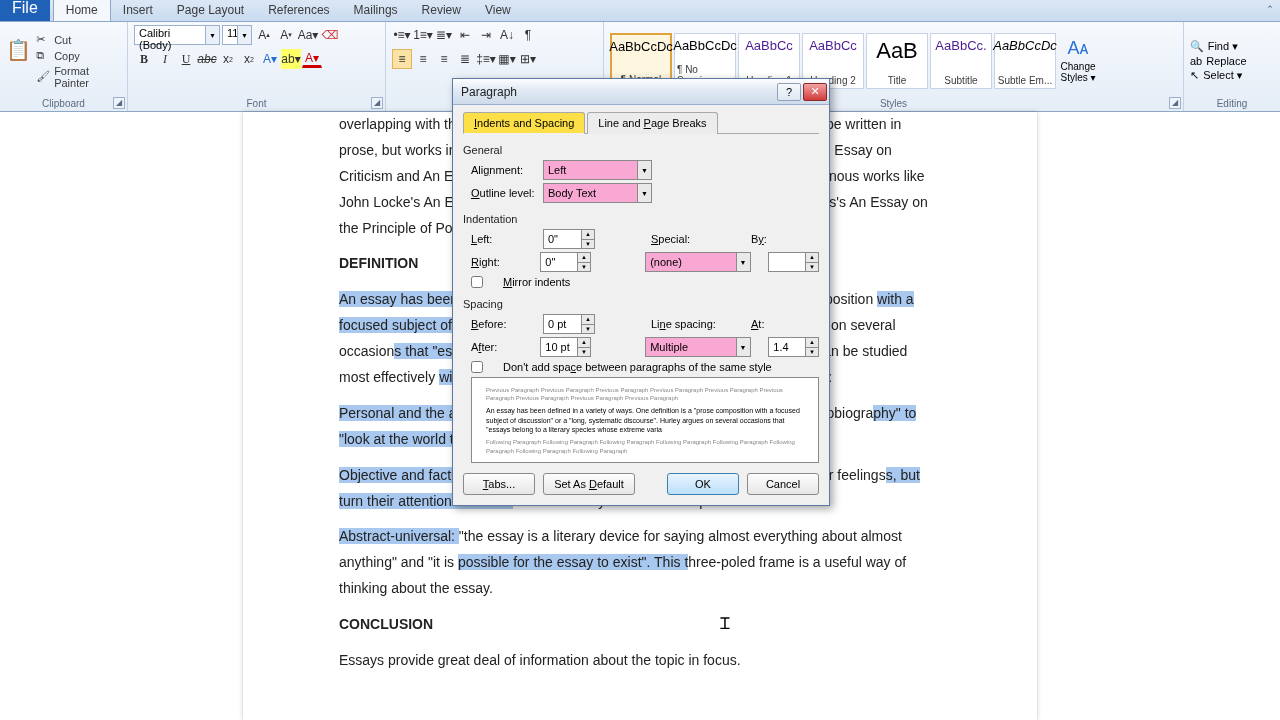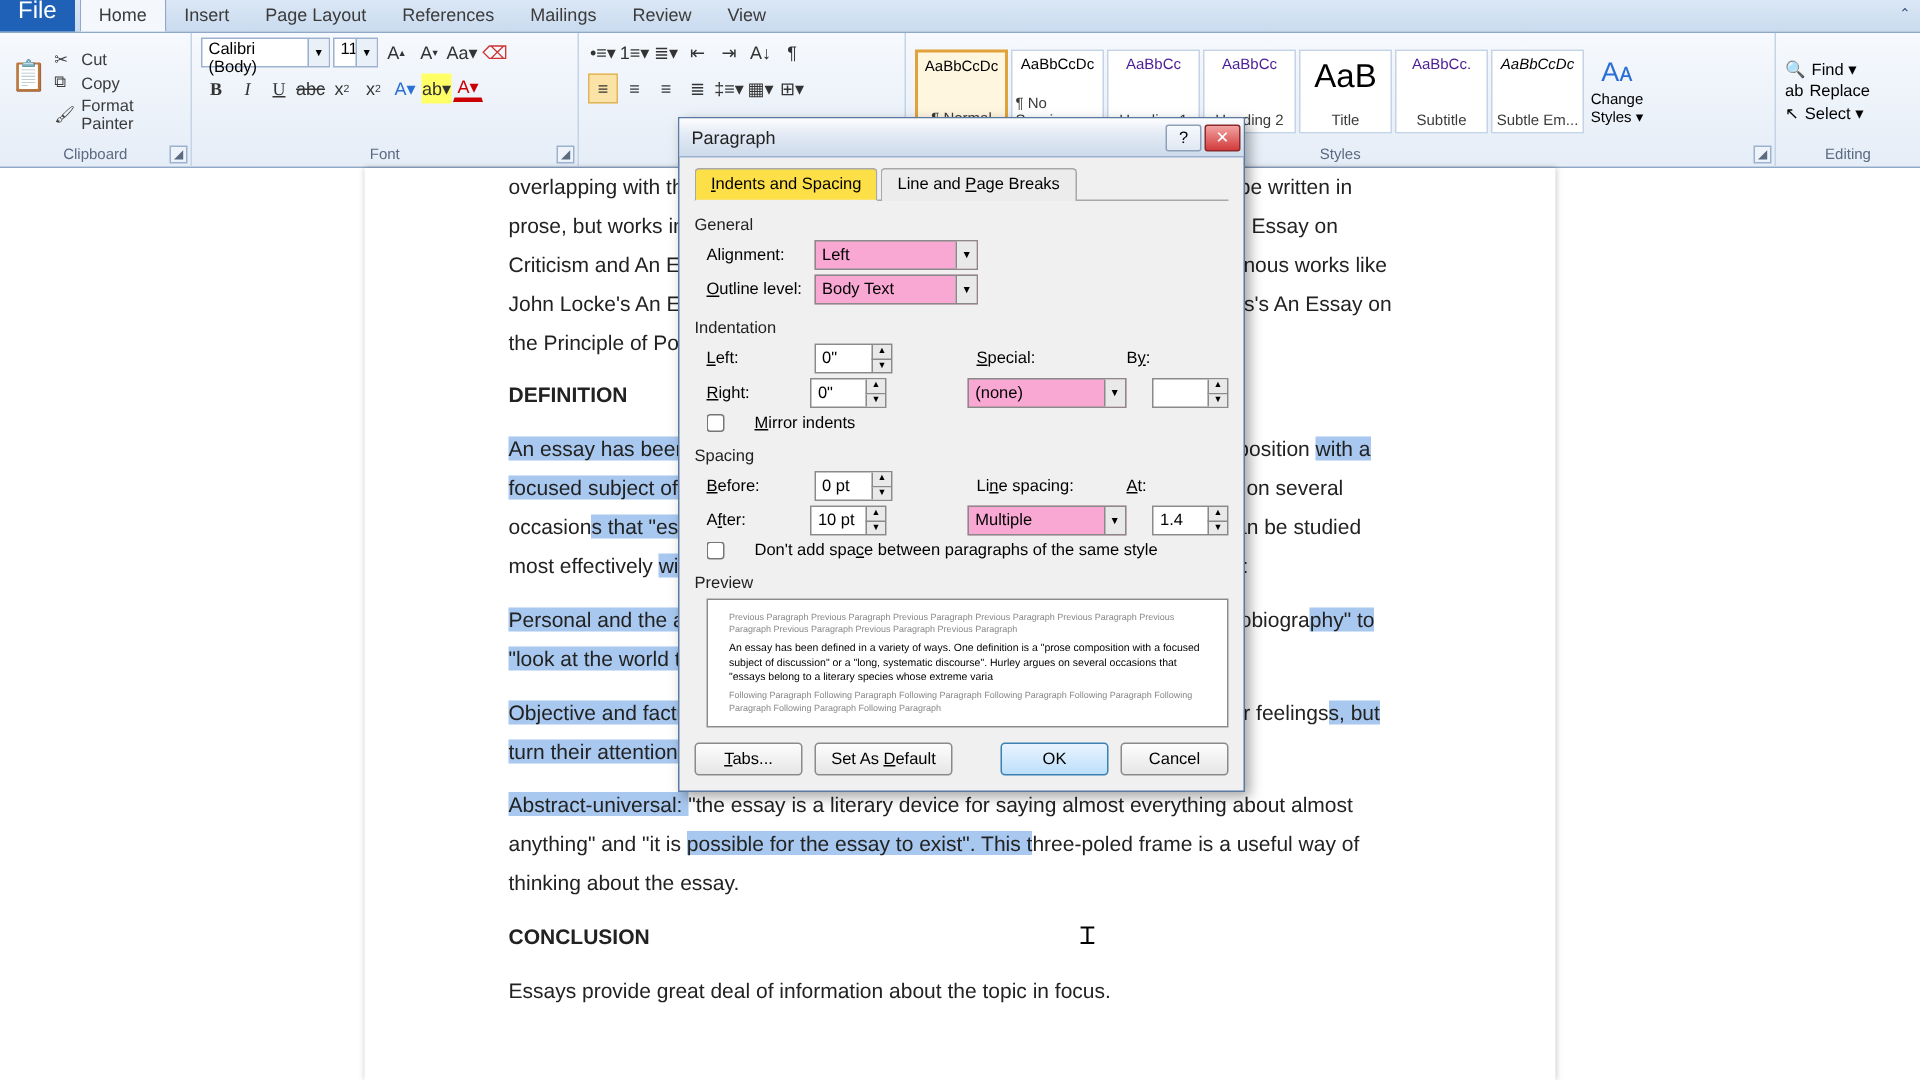--- a/index.html
+++ b/index.html
@@ -25,30 +25,30 @@
 .font-top { display: flex; gap: 2px; align-items: center; margin-bottom: 4px; }
 .fontbox { border: 1px solid #9bb1cf; background: #fff; font-size: 11px; height: 20px; padding: 1px 16px 1px 4px; position: relative; }
 .fontbox.name { width: 86px; }
 .fontbox.size { width: 30px; }
 .dd-arrow { position: absolute; right: 0; top: 0; width: 14px; height: 100%; border-left: 1px solid #9bb1cf; background: #e9f0f8; font-size: 7px; display: flex; align-items: center; justify-content: center; }
 .smallbtn { width: 20px; height: 20px; border: 1px solid transparent; display: inline-flex; align-items: center; justify-content: center; font-size: 12px; color: #333; }
 .font-bottom { display: flex; gap: 1px; align-items: center; }
 .bold { font-weight: bold; font-family: "Times New Roman"; }
 .italic { font-style: italic; font-family: "Times New Roman"; }
 .underline { text-decoration: underline; font-family: "Times New Roman"; }
-.strike { text-decoration: line-through; }
+.strike { text-decoration: line-through; font-style: italic; }
 
 .para-top, .para-bottom { display: flex; gap: 1px; align-items: center; }
 .para-top { margin-bottom: 4px; }
 .align-active { background: #fbe3a7; border: 1px solid #e0b45a; }
 
 .styles-body { display: flex; gap: 2px; }
 .style-box { width: 62px; height: 56px; border: 1px solid #c5d3e6; background: #fff; display: flex; flex-direction: column; align-items: center; justify-content: space-between; padding: 4px 2px 2px; font-size: 10px; color: #3b3b3b; }
 .style-box.active { border: 2px solid #e0a23a; background: #fff6e0; }
-.style-prev { font-size: 10px; color: #000; }
+.style-prev { font-size: 13px; color: #000; }
 .style-prev.blue { color: #4c1d95; }
 .style-prev.big { font-size: 22px; }
 
 .change-styles { width: 44px; display: flex; flex-direction: column; align-items: center; font-size: 10px; text-align: center; gap: 2px; }
 .editing-stack { display: flex; flex-direction: column; gap: 2px; font-size: 11px; }
 .editing-item { display: flex; align-items: center; gap: 4px; }
 
 
 .doc-area { position: absolute; top: 112px; left: 0; right: 0; bottom: 0; background: #fff; display: flex; justify-content: center; }
 .page { width: 794px; background: #fff; box-shadow: 0 0 4px rgba(0,0,0,0.25); padding: 0 96px; font-family: Calibri, sans-serif; font-size: 14px; color: #222; line-height: 1.85; position: relative; }
@@ -366,21 +366,20 @@
             <div>▲</div>
             <div>▼</div>
           </div>
         </div>
     </div>
     <label class="check">
         <input type="checkbox" style="">
         <span>Don't add spa<span class="u">c</span>e between paragraphs of the same style</span>
       </label>
 
-    <div class="section-label">Preview</div>
     <div class="preview-box">
       <div>Previous Paragraph Previous Paragraph Previous Paragraph Previous Paragraph Previous Paragraph Previous Paragraph Previous Paragraph Previous Paragraph Previous Paragraph</div>
       <div class="sample">An essay has been defined in a variety of ways. One definition is a "prose composition with a focused subject of discussion" or a "long, systematic discourse". Hurley argues on several occasions that "essays belong to a literary species whose extreme varia</div>
       <div>Following Paragraph Following Paragraph Following Paragraph Following Paragraph Following Paragraph Following Paragraph Following Paragraph Following Paragraph</div>
     </div>
 
     <div class="dlg-buttons">
       <button class="btn"><span class="u">T</span>abs...</button>
       <button class="btn" style="width:92px">Set As <span class="u">D</span>efault</button>
       <div style="flex:1"></div>

